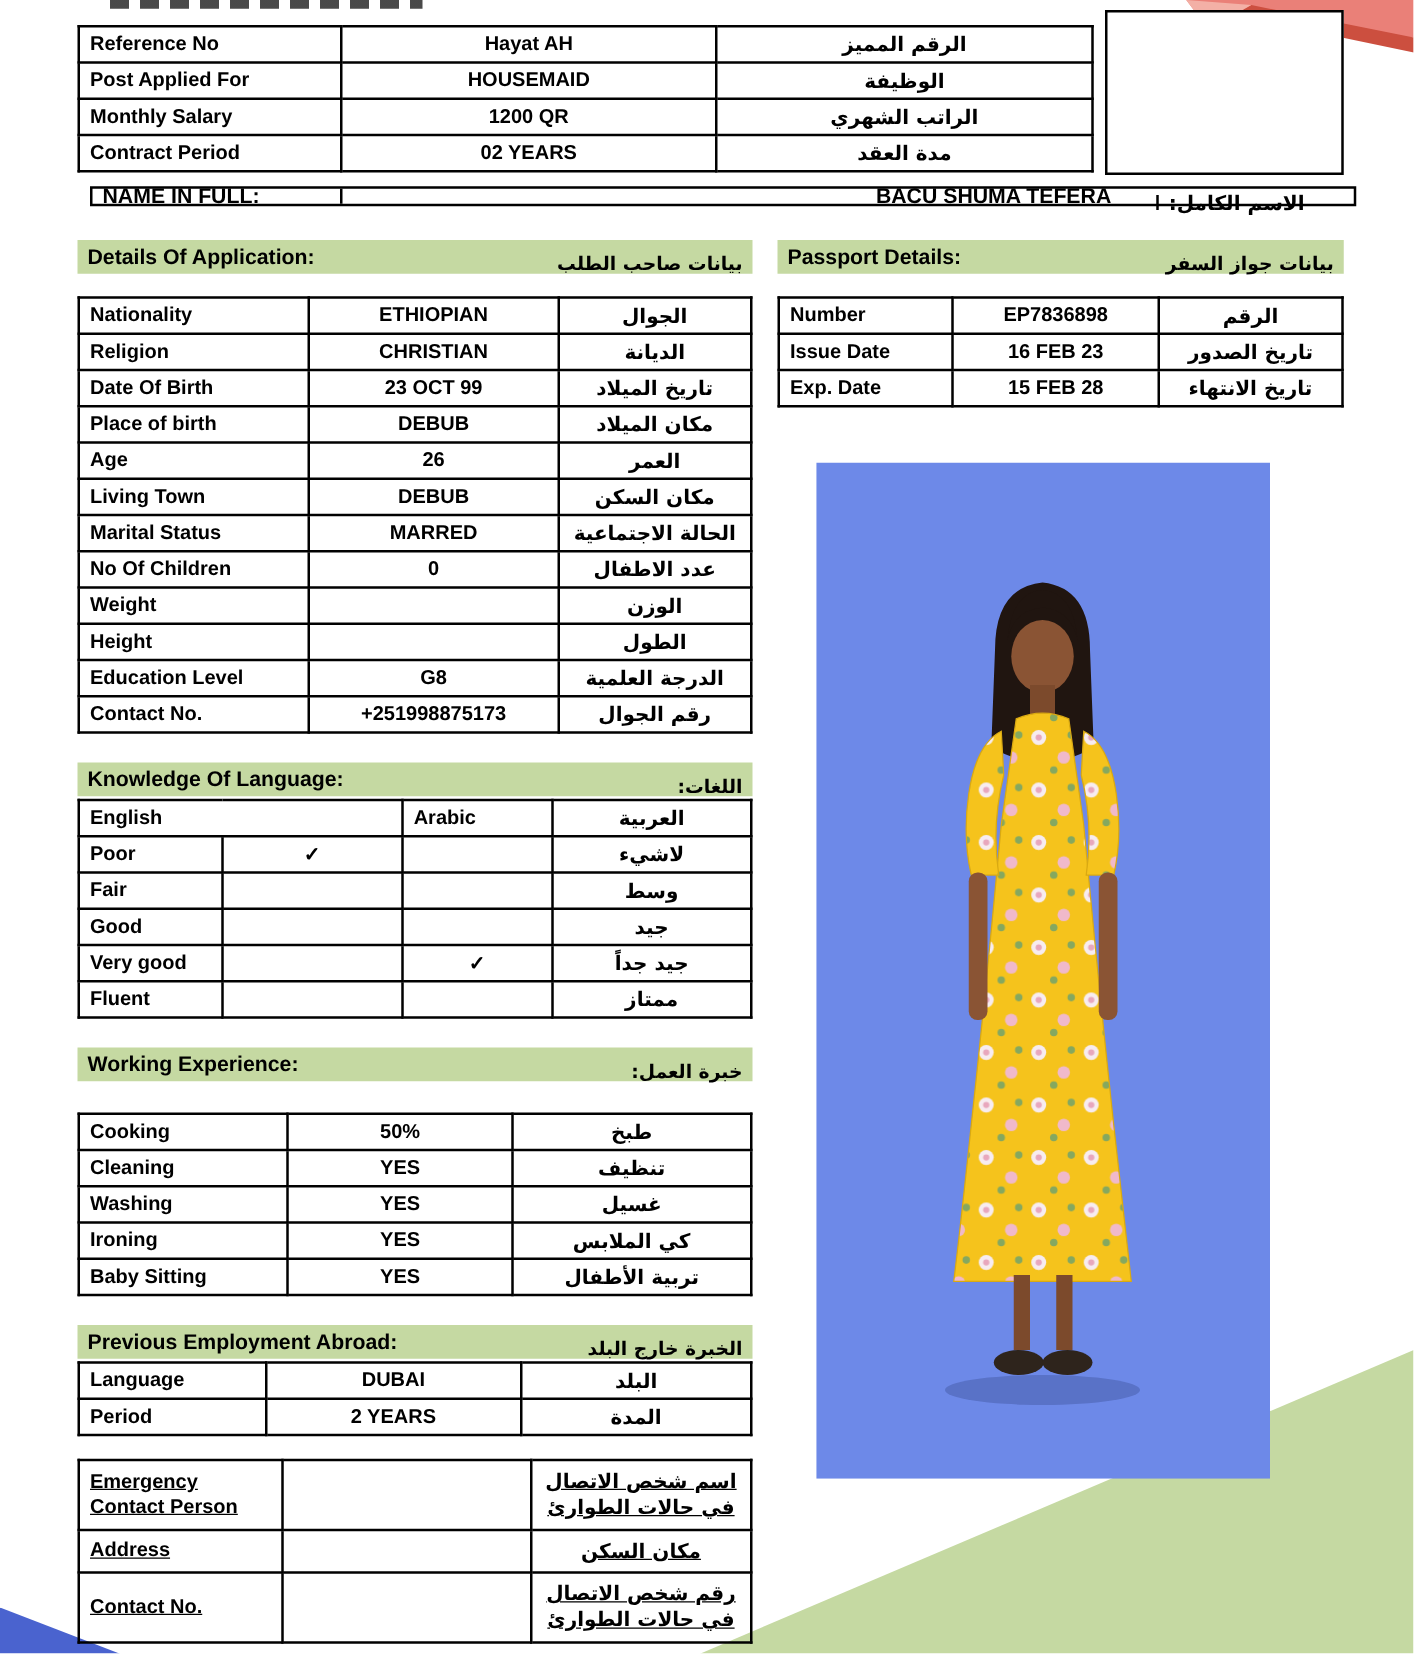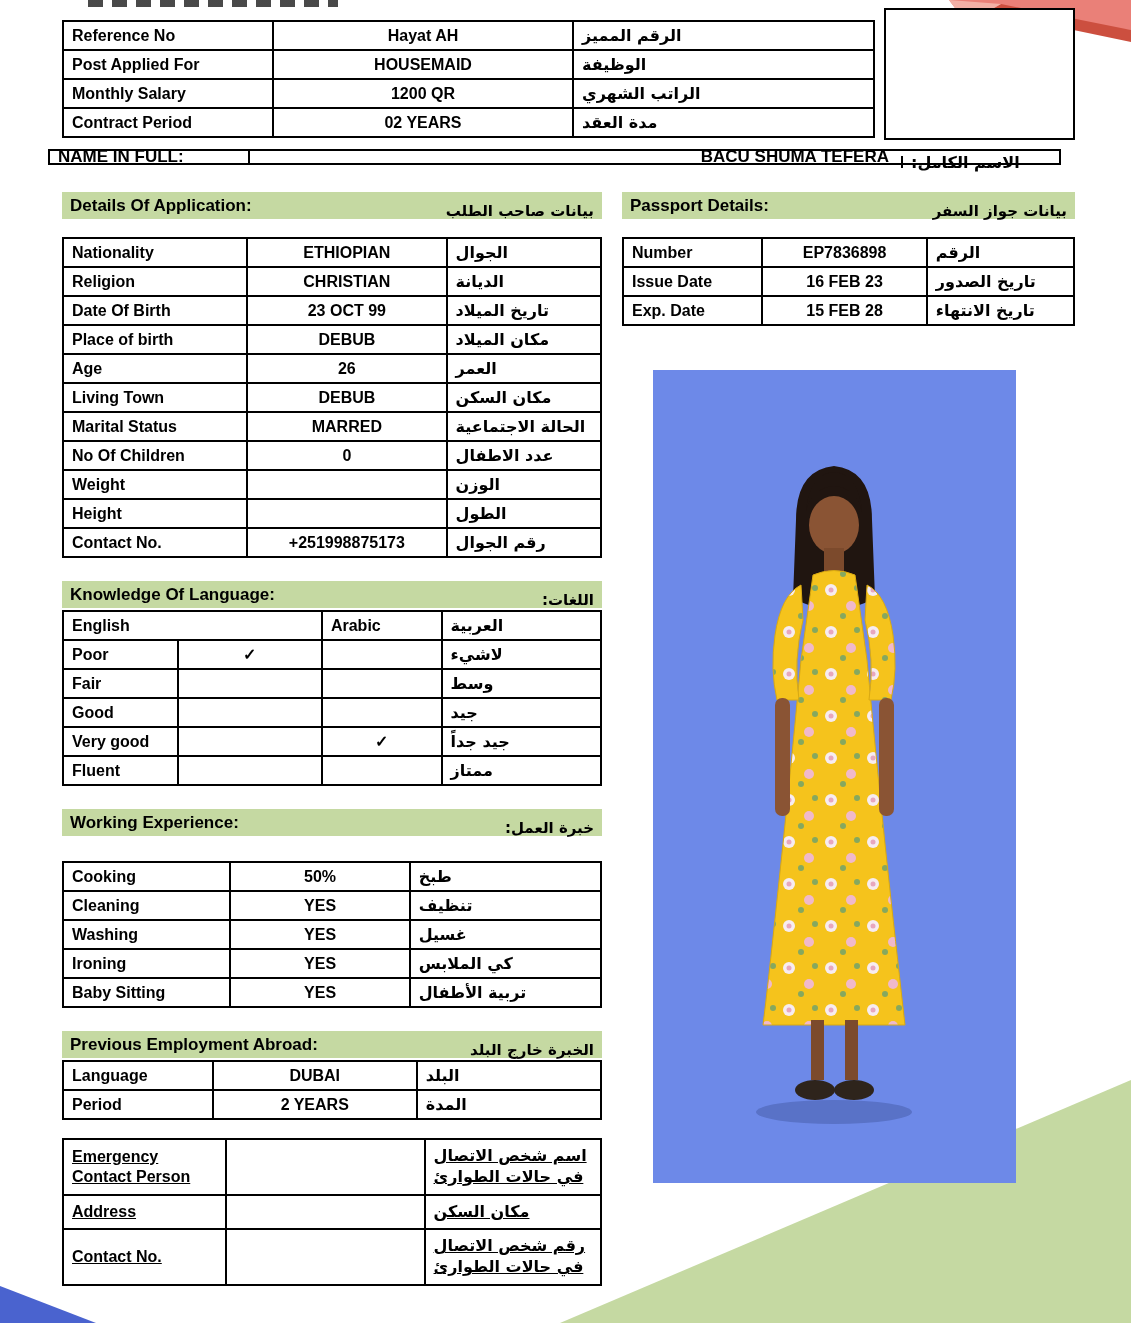--- a/index.html
+++ b/index.html
@@ -15,28 +15,28 @@
                background:#4a63cf; clip-path:polygon(0 0, 100% 100%, 0 100%); z-index:0; }
   .clipped-top-text { position:absolute; left:88px; top:0; width:250px; height:7px; opacity:.8;
                background:repeating-linear-gradient(90deg,#1c1c1c 0 15px, transparent 15px 24px); z-index:1; }
 
   
   table.t { border-collapse:collapse; table-layout:fixed; }
   table.t td { border:2px solid #000; padding:2px 8px; font-size:16px; height:29px; overflow:hidden; }
   .lbl { text-align:left; }
   .val { text-align:center; }
   .chk { font-size:15px; }
-  .ar  { text-align:left; direction:rtl; font-family:"DejaVu Sans", sans-serif; font-size:15px;margin-top:10px; }
+  .ar  { text-align:center; direction:rtl; font-family:"DejaVu Sans", sans-serif; font-size:15px;margin-top:10px; }
 
   .top-table   { position:absolute; left:62px; top:20px; width:811px; z-index:1; }
   .photo-box   { position:absolute; left:884px; top:8px; width:191px; height:132px;
                  border:2px solid #000; background:#fff; z-index:1; }
 
-  .name-row    { position:absolute; left:48px; top:149px; width:1013px; height:16px;
-                 border:2px solid #000; display:flex; align-items:center; z-index:1; }
+  .name-row    { position:absolute; left:72px; top:149px; width:1013px; height:16px;
+                 border:2px solid #000; display:flex; align-items:center; z-index:1;gap:24px; }
   .nr-label    { width:200px; padding:0 8px; font-size:17px; border-right:2px solid #000;
                  height:100%; display:flex; align-items:center; }
   .nr-value    { flex:1; text-align:right; padding-right:12px; font-size:17px; }
   .nr-ar       { width:158px; border-left:2px solid #000; height:100%;
                  display:flex; align-items:center; justify-content:flex-end; padding:0 8px; font-size:16px; }
 
   .col-left  { position:absolute; left:62px;  top:192px; width:540px; z-index:1; }
   .col-right { position:absolute; left:622px; top:192px; width:453px; z-index:1; }
 
   .green-bar { background:#c5d9a2; height:27px; display:flex; align-items:center;
@@ -179,20 +179,25 @@
             <td class="val"></td>
             <td class="ar">الوزن</td>
           </tr>
 
           <tr>
             <td class="lbl">Height</td>
             <td class="val"></td>
             <td class="ar">الطول</td>
           </tr>
 
+          <tr>
+            <td class="lbl">Education Level</td>
+            <td class="val">G8</td>
+            <td class="ar">الدرجة العلمية</td>
+          </tr>
 
           <tr>
             <td class="lbl">Contact No.</td>
             <td class="val">+251998875173</td>
             <td class="ar">رقم الجوال</td>
           </tr>
         </tbody>
     </table>
 
     <div class="green-bar mt23">

